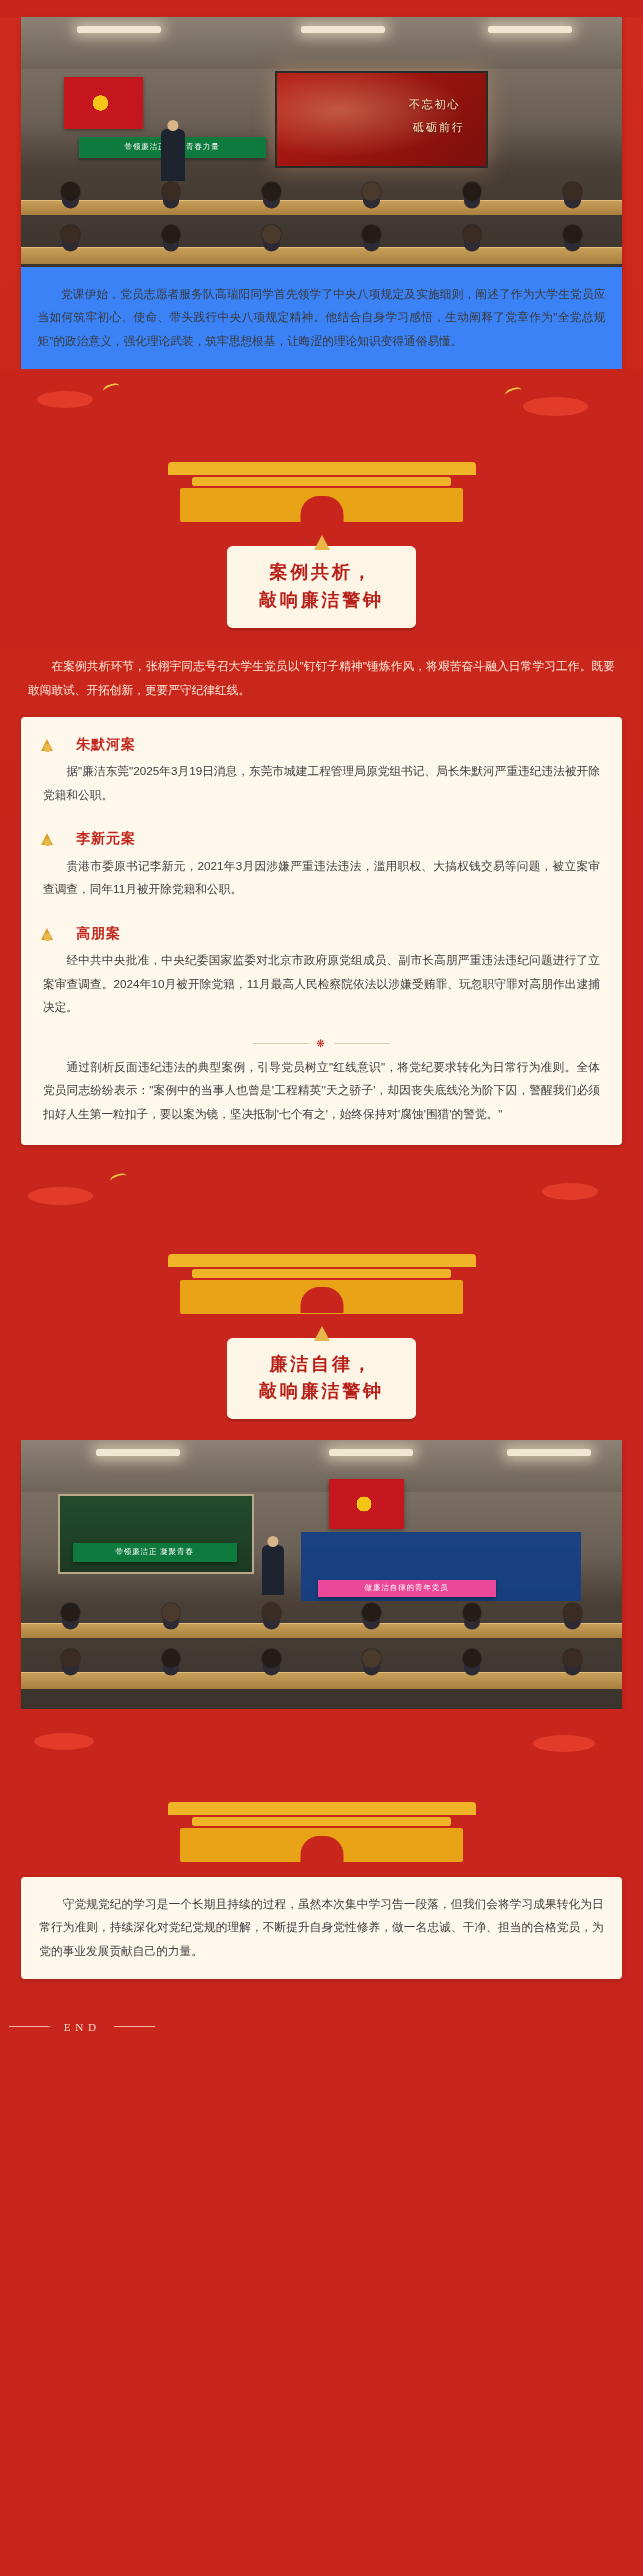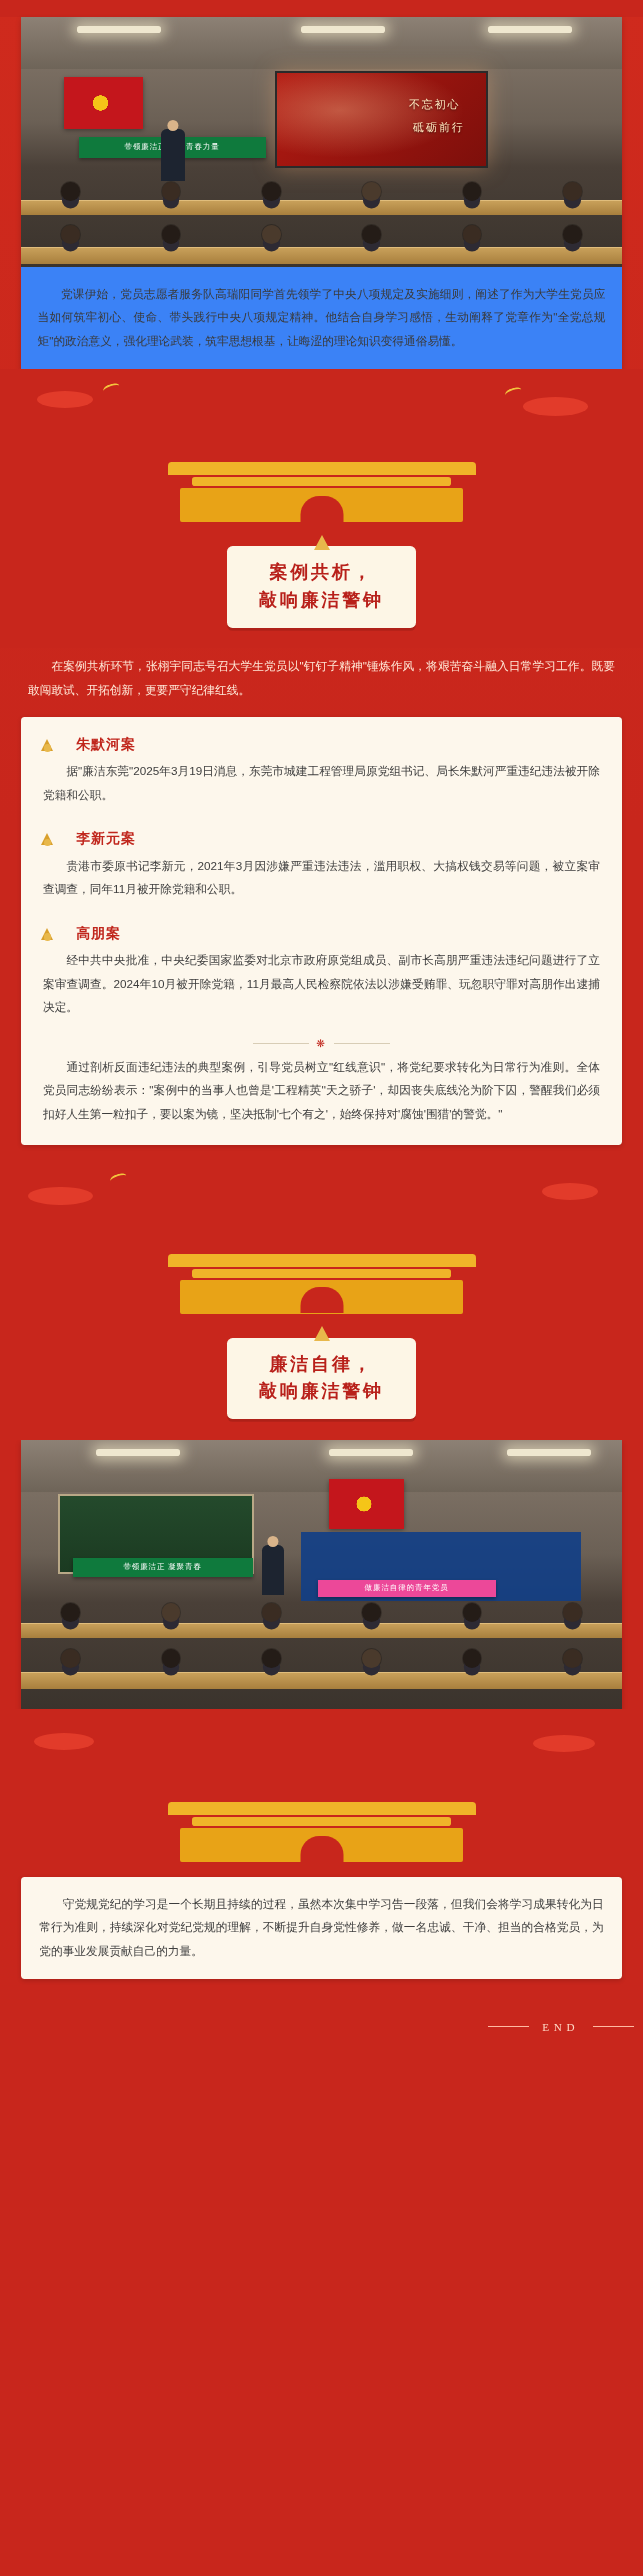--- a/index.html
+++ b/index.html
@@ -264,21 +264,21 @@
     border-radius: 3.7px;
     padding: 15px 18.7px 17px;
     font-size: 11.7px;
     line-height: 2.0;
     color: #3d3d3d;
     text-align: justify;
     text-indent: 2em;
     box-shadow: 0 1.9px 4.7px rgba(0,0,0,.15);
   }
   .end-bar {
-    text-align: right;
+    text-align: left;
     padding: 17px 0 24px;
     background: #c8261c;
   }
   .end-bar .end-txt {
     color: #ffd9c6; letter-spacing: 4.7px; font-size: 11.2px;
     font-family: "Liberation Serif", serif;
   }
   .end-line {
     width: 41px; height: 0.9px; background: #ffb9a2; display: inline-block;
     vertical-align: middle; margin: 0 9.3px;
@@ -408,21 +408,21 @@
     <div class="photo" style="height:271px;">
       <div class="cr-wall"></div>
       <div class="cr-ceiling"></div>
       <div class="cr-light" style="left:75px;"></div>
       <div class="cr-light" style="left:308px;"></div>
       <div class="cr-light" style="left:486px;"></div>
 
       <div class="cr-flag" style="left:308px;top:39px;width:75px;height:50px;"></div>
       <div class="cr-posterwall" style="left:280px;top:92px;width:280px;height:69px;"></div>
       <div class="cr-board" style="left:37px;top:54px;width:196px;height:80px;"></div>
-      <div class="cr-banner" style="left:52px;top:118px;width:180px;height:18.7px;">带领廉洁正 凝聚青春</div>
+      <div class="cr-banner" style="left:52px;top:103px;width:164px;height:18.7px;">带领廉洁正 凝聚青春</div>
       <div class="cr-banner" style="left:297px;top:140px;width:178px;height:17px;background:#ec4899;">做廉洁自律的青年党员</div>
       <div class="cr-speaker" style="left:241px;top:105px;width:22.4px;height:50px;"></div>
 
       <div class="desk-row" style="top:183px;height:15px;"></div>
       <div class="heads" style="top:163px;">
         <div class="head"></div>
         <div class="head w"></div>
         <div class="head l"></div>
         <div class="head"></div>
         <div class="head"></div>

